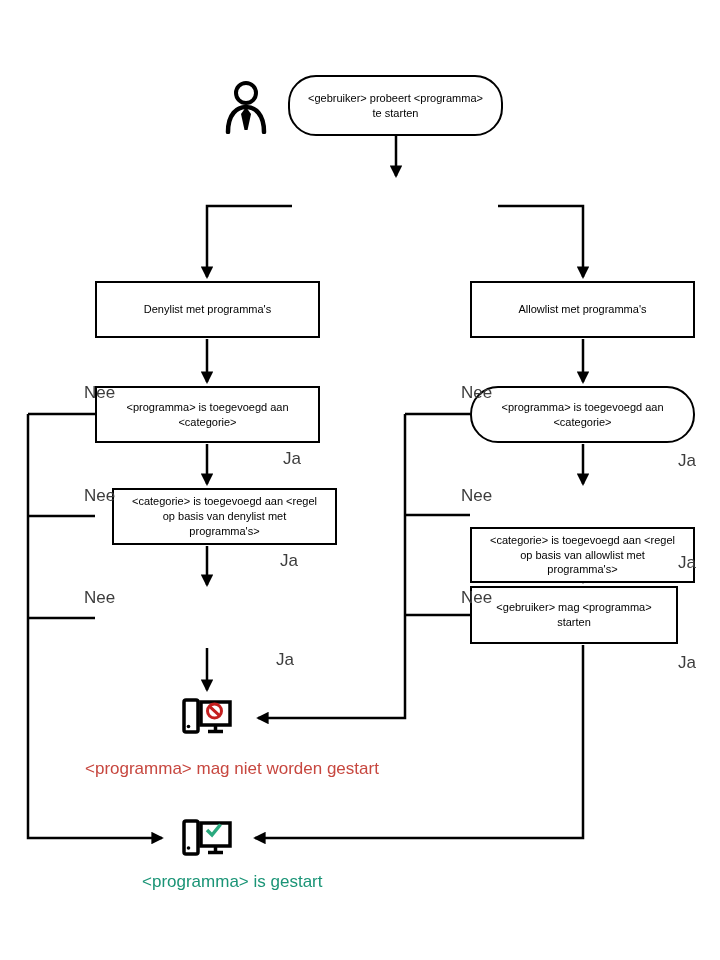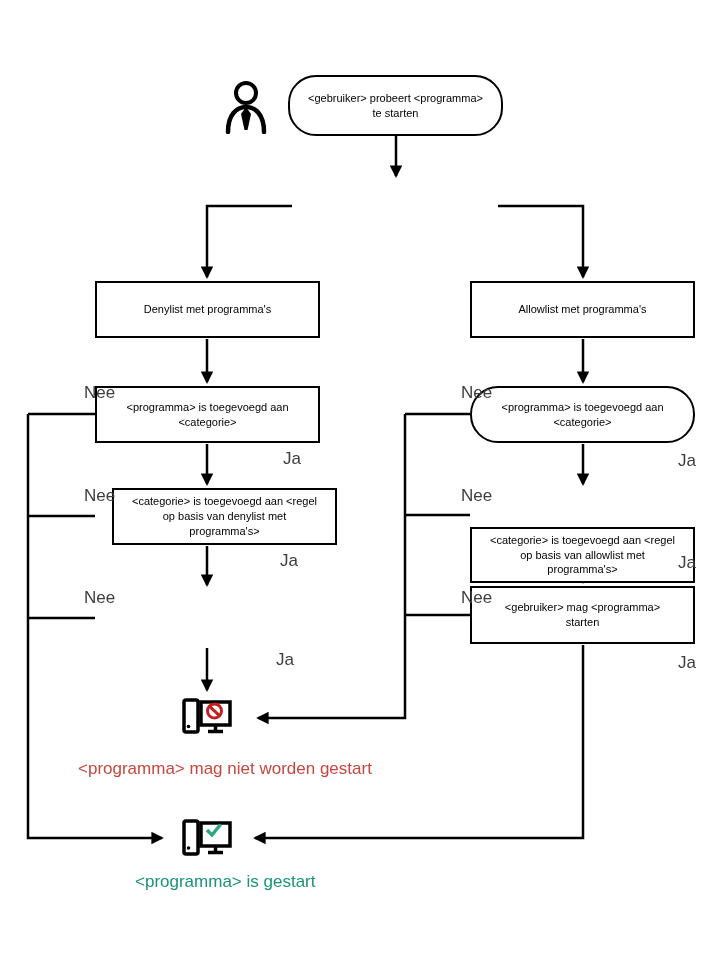--- a/index.html
+++ b/index.html
@@ -10,21 +10,21 @@
   svg.edges{position:absolute;left:0;top:0;width:720px;height:960px;}
   .edge{fill:none;stroke:var(--line,#000);stroke-width:2.5;}
   .node{
     position:absolute;box-sizing:border-box;background:#fff;border:2.5px solid #000;
     display:flex;align-items:center;justify-content:center;text-align:center;
     font-size:11px;line-height:1.35;color:#000;padding:2px 16px;
   }
   .stadium{border-radius:28px;}
   .ellipse{border-radius:50%;}
   .edge-label{position:absolute;font-size:17px;color:#3d3d3d;white-space:nowrap;margin-left:40px;}
-  .result{position:absolute;font-size:17px;white-space:nowrap;}
+  .result{position:absolute;font-size:17px;white-space:nowrap;margin-left:7px;}
   .result.blocked{color:var(--blocked-text,#c7473f);}
   .result.started{color:var(--started-text,#1a9476);}
   .icon{position:absolute;}
   .icon svg{display:block;}
 </style>
 </head>
 <body>
 
 <div class="canvas">
 
@@ -74,21 +74,21 @@
 
   <div class="node" style="left:95px;top:386px;width:225px;height:57px;">&lt;programma&gt; is toegevoegd aan &lt;categorie&gt;</div>
 
   <div class="node stadium" style="left:470px;top:386px;width:225px;height:57px;">&lt;programma&gt; is toegevoegd aan &lt;categorie&gt;</div>
 
   <div class="node" style="left:112px;top:488px;width:225px;height:57px;">&lt;categorie&gt; is toegevoegd aan &lt;regel op basis van denylist met programma's&gt;</div>
 
   <div class="node" style="left:470px;top:487px;width:225px;height:56px;margin-top:40px;">&lt;categorie&gt; is toegevoegd aan &lt;regel op basis van allowlist met programma's&gt;</div>
 
 
-  <div class="node" style="left:470px;top:586px;width:225px;height:58px;">&lt;gebruiker&gt; mag &lt;programma&gt; starten</div>
+  <div class="node" style="left:470px;top:586px;width:208px;height:58px;">&lt;gebruiker&gt; mag &lt;programma&gt; starten</div>
 
   <span class="edge-label" style="left:44px;top:383px;">Nee</span>
   <span class="edge-label" style="left:44px;top:486px;">Nee</span>
   <span class="edge-label" style="left:44px;top:588px;">Nee</span>
 
   <span class="edge-label" style="left:421px;top:383px;">Nee</span>
   <span class="edge-label" style="left:421px;top:486px;">Nee</span>
   <span class="edge-label" style="left:421px;top:588px;">Nee</span>
 
   <span class="edge-label" style="left:243px;top:449px;">Ja</span>

